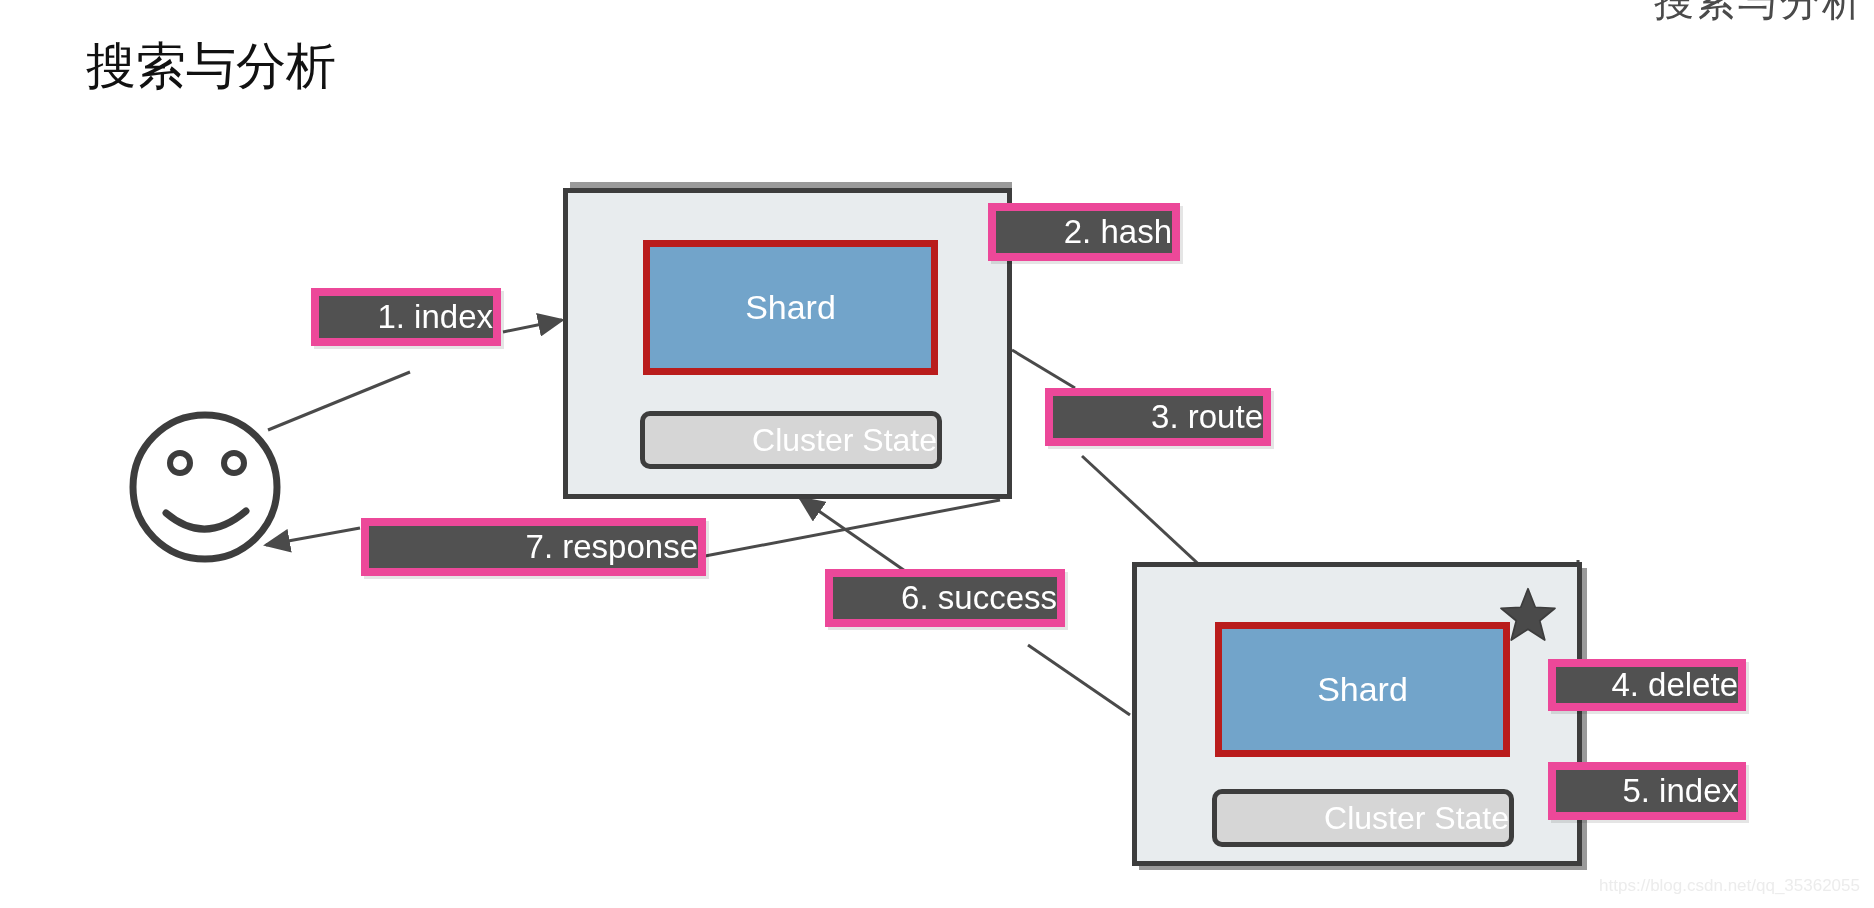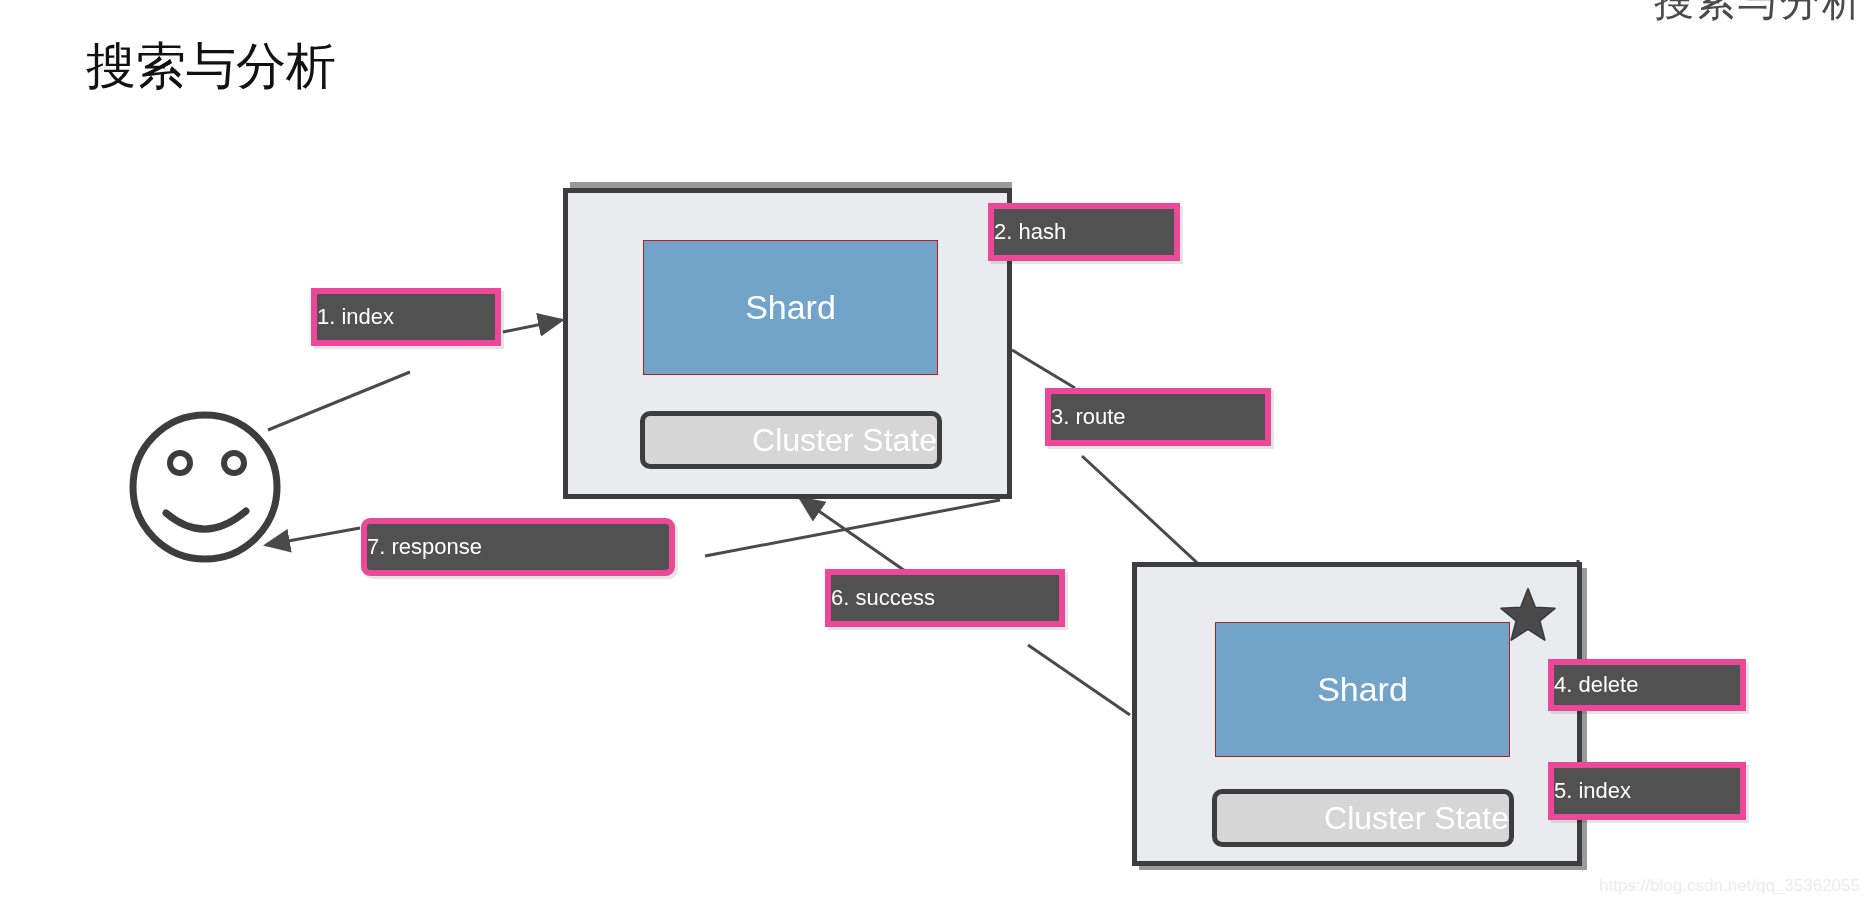--- a/index.html
+++ b/index.html
@@ -60,21 +60,21 @@
     box-sizing: border-box;
   }
   .node-shadow {
     position: absolute;
     background: #9a9a9a;
     z-index: 0;
   }
   .shard {
     position: absolute;
     background: #72A4CA;
-    border: 1px solid #b91c1c;
+    border: 7px solid #b91c1c;
     box-sizing: border-box;
     display: flex;
     align-items: center;
     justify-content: center;
   }
   .shard-label {
     color: #ffffff;
     font-size: 34px;
     font-family: "Liberation Sans", sans-serif;
     font-weight: 400;
@@ -96,28 +96,28 @@
   }
   .star-icon {
     position: absolute;
     color: #4a4a4a;
   }
 
   
   .step-label {
     position: absolute;
     background: #515151;
-    border: 6px solid #ec4899;
+    border: 8px solid #ec4899;
     box-sizing: border-box;
     color: #ffffff;
-    font-size: 22px;
+    font-size: 33px;
     font-family: "Liberation Sans", sans-serif;
     display: flex;
     align-items: center;
-    justify-content: flex-start;
+    justify-content: flex-end;
     z-index: 6;
     box-shadow: 3px 3px 0 rgba(0,0,0,0.10);
   }
 
   
   #watermark {
     position: absolute;
     right: 14px;
     bottom: 12px;
     font-size: 17px;
@@ -222,19 +222,19 @@
   </div>
 
   <div class="step-label" style="left:1548px; top:762px; width:198px; height:58px;">
     <span>5. index</span>
   </div>
 
   <div class="step-label" style="left:825px; top:569px; width:240px; height:58px;">
     <span>6. success</span>
   </div>
 
-  <div class="step-label" style="left:361px; top:518px; width:314px; height:58px;border-radius:9px;">
+  <div class="step-label" style="left:361px; top:518px; width:345px; height:58px;">
     <span>7. response</span>
   </div>
 
   <div id="watermark">https://blog.csdn.net/qq_35362055</div>
 
 </div>
 
 </body></html>

